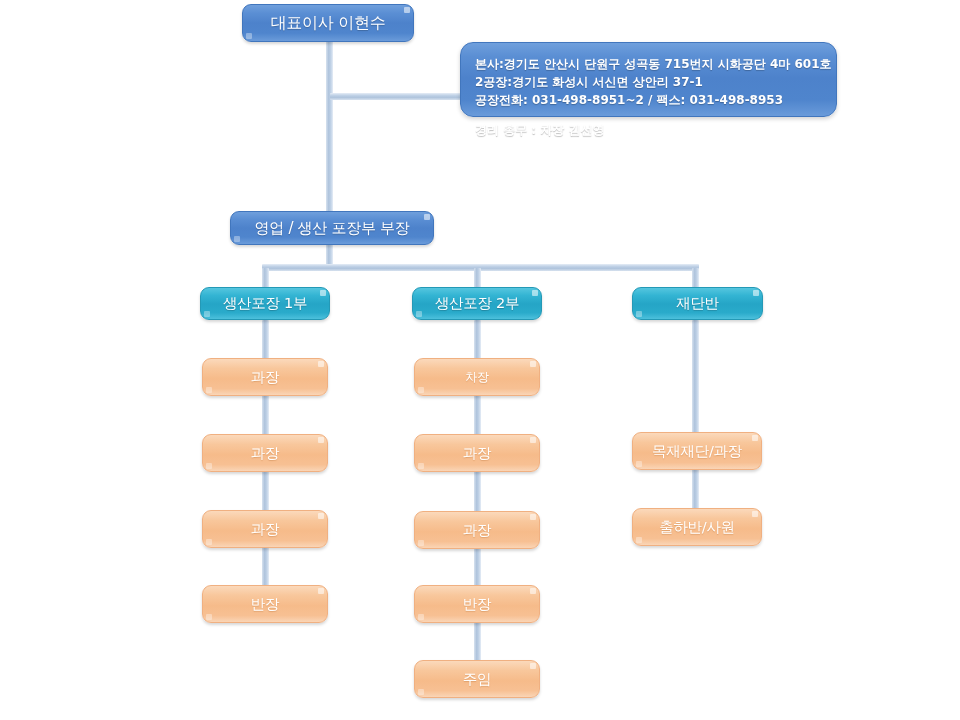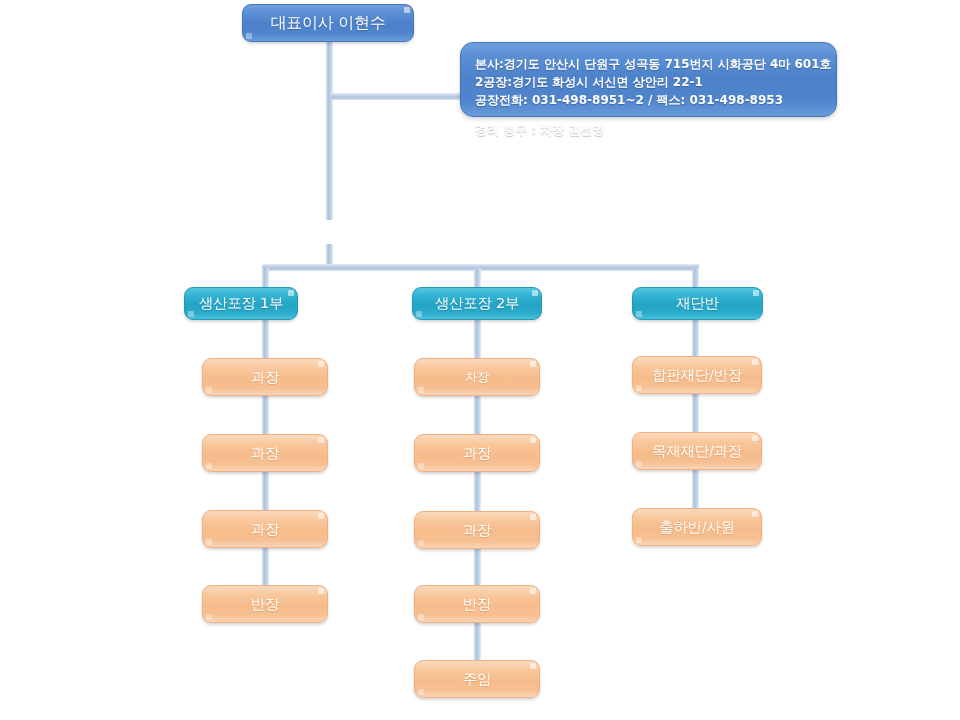--- a/index.html
+++ b/index.html
@@ -131,28 +131,31 @@
   <div class="conn conn-v" style="left:474px; top:320px; height:374px;"></div>
 
   <div class="conn conn-v" style="left:692px; top:320px; height:214px;"></div>
 
   <div class="node blue" style="left:242px; top:4px; width:172px; height:38px; font-size:16px;">
     <span>대표이사 이현수</span>
   </div>
 
   <div class="info-box" style="left:460px; top:42px; width:377px; height:75px; font-size:12px;">
     <div class="info-line">본사:경기도 안산시 단원구 성곡동 715번지 시화공단 4마 601호</div>
-    <div class="info-line">2공장:경기도 화성시 서신면 상안리 22-1</div>
+    <div class="info-line">2공장:경기도 화성시 서신면 상안리 37-1</div>
     <div class="info-line">공장전화: 031-498-8951~2 / 팩스: 031-498-8953</div>
     <div class="info-gap"></div>
     <div class="info-line">경리 총무 : 차장 김선영</div>
   </div>
 
+  <div class="node blue" style="left:230px; top:211px; width:204px; height:34px; font-size:15px;">
+    <span>영업 / 생산 포장부 부장</span>
+  </div>
 
-  <div class="node teal" style="left:184px; top:287px; width:114px; height:33px; font-size:14.5px;">
+  <div class="node teal" style="left:200px; top:287px; width:130px; height:33px; font-size:14.5px;">
     <span>생산포장 1부</span>
   </div>
   <div class="node teal" style="left:412px; top:287px; width:130px; height:33px; font-size:14.5px;">
     <span>생산포장 2부</span>
   </div>
   <div class="node teal" style="left:632px; top:287px; width:131px; height:33px; font-size:14.5px;">
     <span>재단반</span>
   </div>
 
   <div class="node orange" style="left:202px; top:358px; width:126px; height:38px; font-size:14.5px;">
@@ -177,23 +180,20 @@
   <div class="node orange" style="left:414px; top:511px; width:126px; height:38px; font-size:14.5px;">
     <span>과장</span>
   </div>
   <div class="node orange" style="left:414px; top:585px; width:126px; height:38px; font-size:14.5px;">
     <span>반장</span>
   </div>
   <div class="node orange" style="left:414px; top:660px; width:126px; height:38px; font-size:14.5px;">
     <span>주임</span>
   </div>
 
-  <div class="node orange" style="left:632px; top:356px; width:130px; height:38px; font-size:14.5px;">
-    <span>합판재단/반장</span>
-  </div>
   <div class="node orange" style="left:632px; top:508px; width:130px; height:38px; font-size:14.5px;">
     <span>출하반/사원</span>
   </div>
   <div class="node orange" style="left:632px; top:432px; width:130px; height:38px; font-size:14.5px;">
     <span>목재재단/과장</span>
   </div>
 
 </div>
 
 </body></html>

